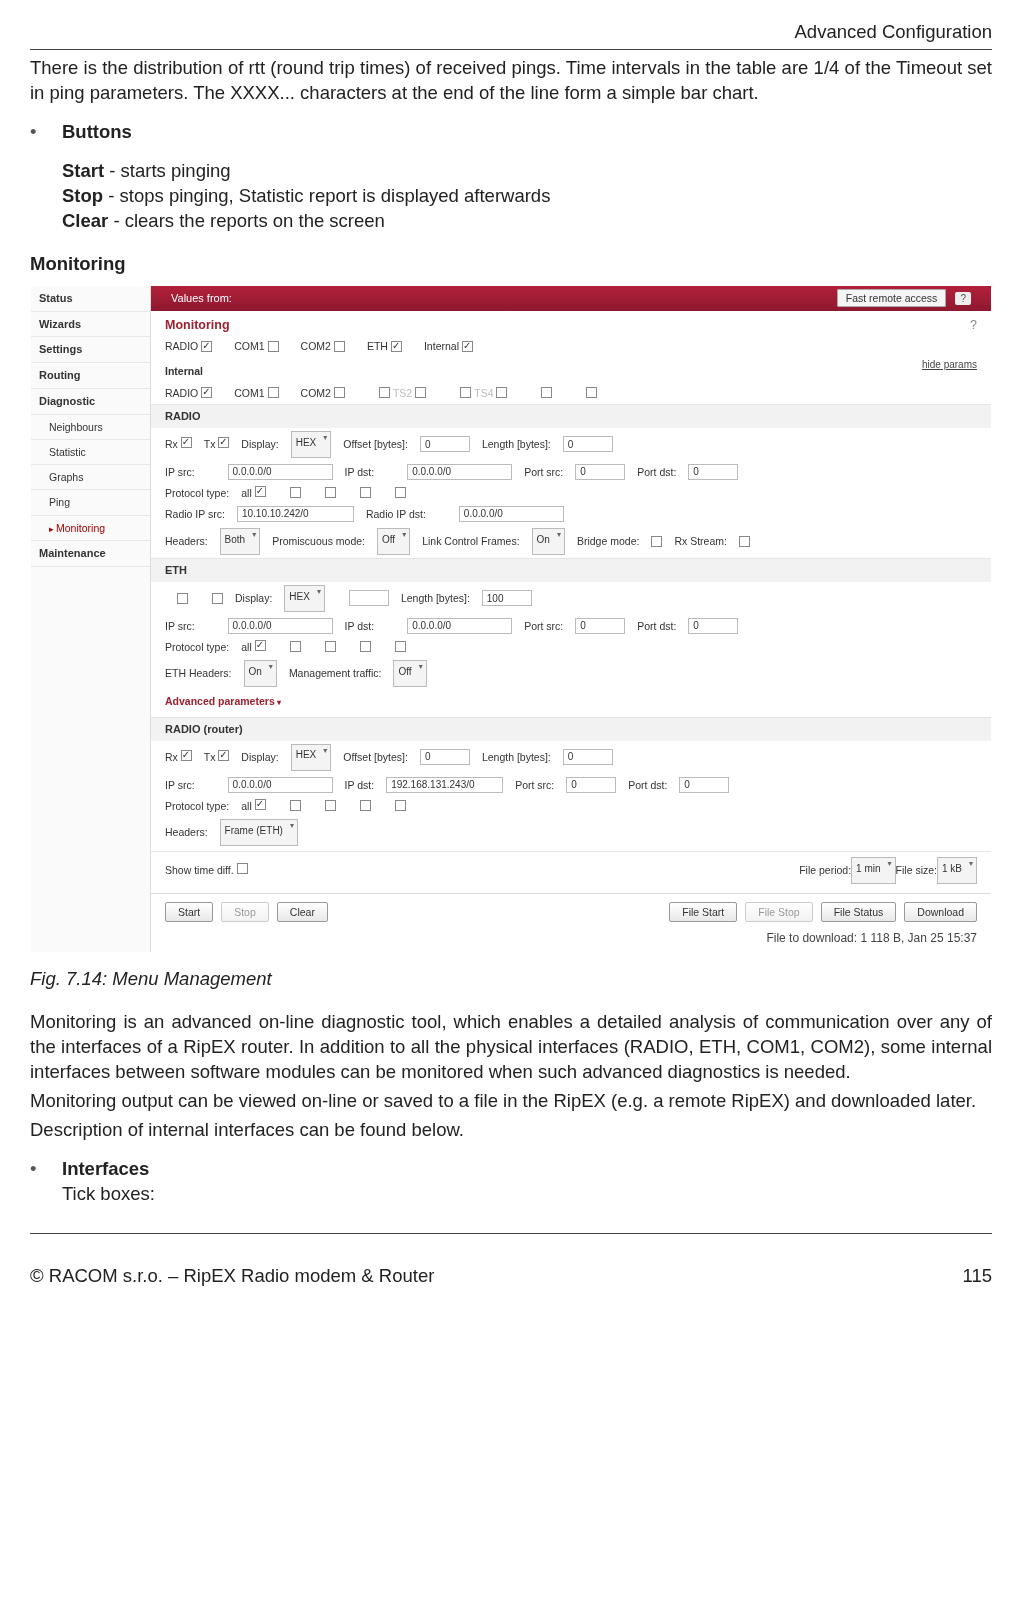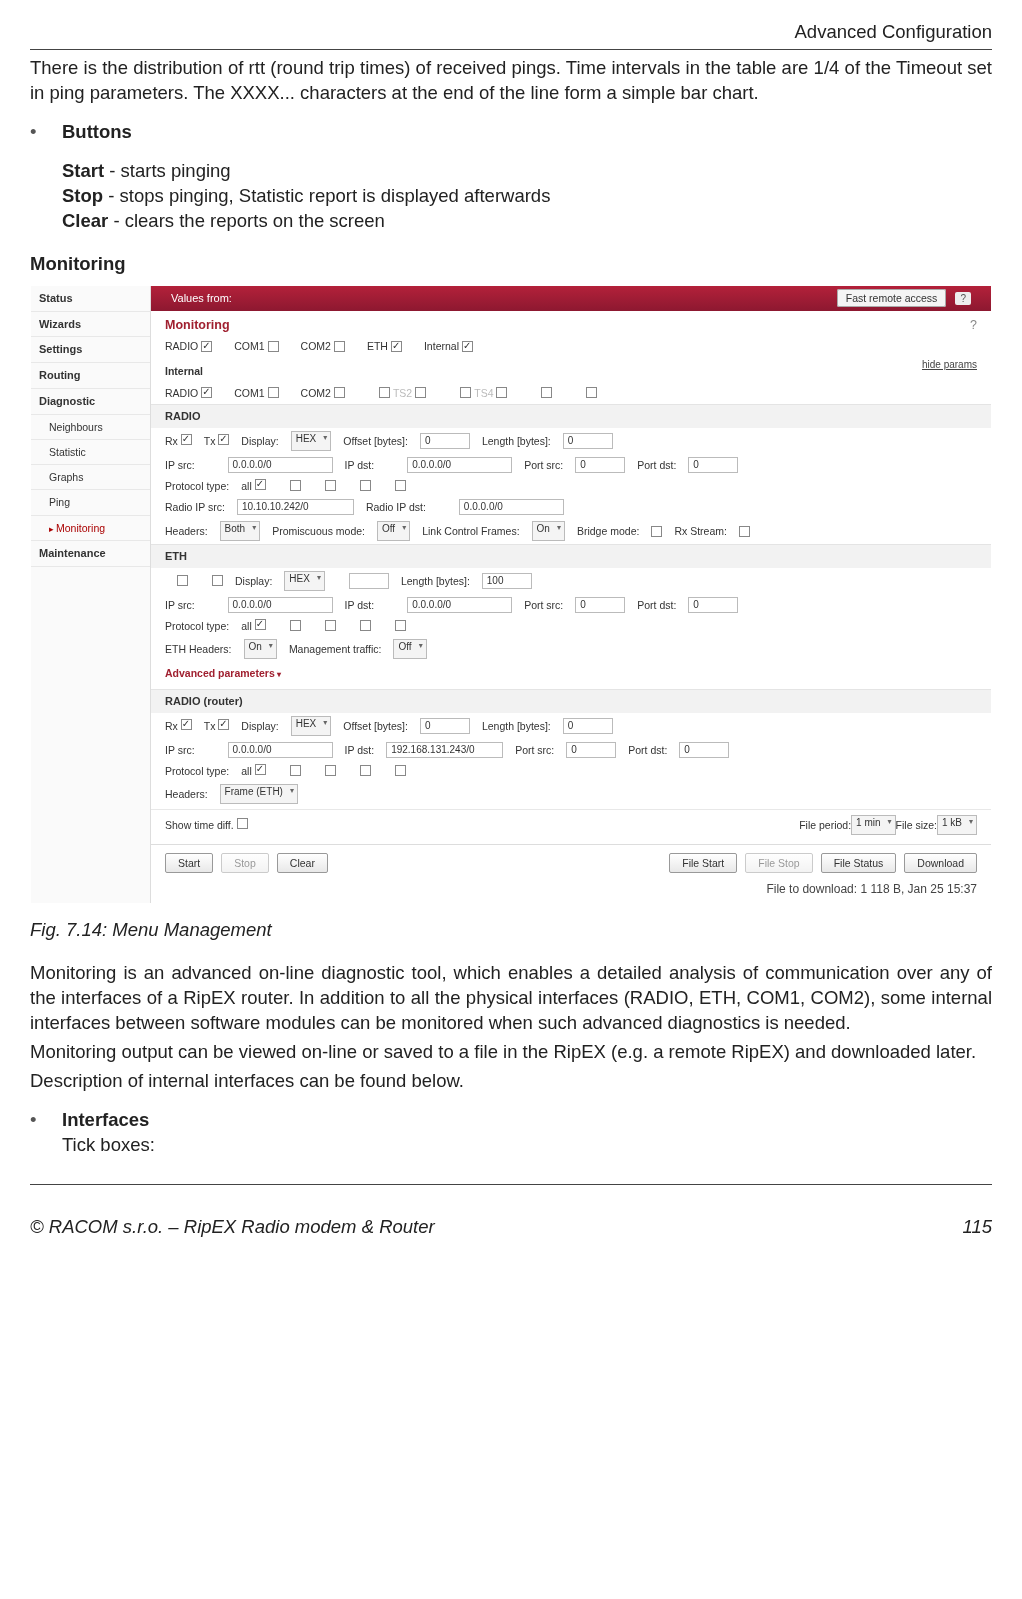--- a/index.html
+++ b/index.html
@@ -13,21 +13,21 @@
     line-height: 1.35;
   }
   .hr { border-top: 1px solid #444; margin: 4px 0 6px 0; }
   .header-right { text-align: right; font-size: 18.5px; }
   .indent { margin-left: 70px; }
   .section-title { font-weight: bold; margin: 18px 0 8px 0; }
   .bullet { color: #555; margin-right: 20px; display:inline-block; width:12px; vertical-align:top;}
   .bullet-row { display:flex; }
   .bullet-txt { flex:1; }
   .para { margin: 6px 0 14px 0; text-align: justify;}
-  .footer { display:flex; justify-content:space-between; margin-top: 30px; font-style: italic;}
+  .footer { display:flex; justify-content:space-between; margin-top: 30px;}
   .fig-caption { font-style: italic; margin: 14px 0 18px 0; }
 
   
   .shot {
     width: 962px;
     font-size: 11px;
     color: #444;
     border: 1px solid #fff;
     background: #fff;
     margin-top: 8px;
@@ -73,21 +73,21 @@
   .iface-row.subhead { font-weight:bold; color:#333; padding-top:6px;}
   .hide-params { text-align:right; font-size:10px; text-decoration:underline; color:#444; padding-right:14px;}
   .iface-row label { display:flex; align-items:center; gap:3px;}
   .cb { width:11px; height:11px; border:1px solid #888; display:inline-block; background:#fff; position:relative;}
   .cb.checked::after { content:"✓"; position:absolute; top:-3px; left:0; font-size:10px; color:#333;}
   .sec-head { background:#f2f2f2; font-weight:bold; padding:4px 14px; font-size:11px; color:#333; border-top:1px solid #e4e4e4;}
   .form-row { padding:3px 14px; display:flex; gap:12px; align-items:center; flex-wrap:wrap; font-size:10.5px; color:#333;}
   .form-row .lbl { white-space:nowrap; }
   .inp { border:1px solid #bbb; background:#fff; height:16px; padding:0 4px; font-size:10px; color:#333; display:inline-flex; align-items:center;}
   .inp.w50 { width:50px;} .inp.w90{width:105px;margin-left:21px;} .inp.w110{width:117px;} .inp.w40{width:40px;}
-  .sel { border:1px solid #bbb; background:#f4f4f4; height:20px; padding:0 14px 4px 4px; font-size:10px; position:relative; display:inline-flex; align-items:center;}
+  .sel { border:1px solid #bbb; background:#f4f4f4; height:27px; padding:0 14px 4px 4px; font-size:10px; position:relative; display:inline-flex; align-items:center;}
   .sel::after { content:"▾"; position:absolute; right:3px; top:1px; font-size:8px; color:#666;}
   .adv { color:#a02030; font-weight:bold; font-size:10.5px; padding:4px 14px 8px 14px;}
   .adv::after{content:" ▾"; font-size:8px;}
   .bottom-bar { padding:8px 14px; display:flex; justify-content:space-between; border-top:1px solid #ddd; margin-top:6px;}
   .btn-grp { display:flex; gap:8px; align-items:center;}
   .sbtn { border:1px solid #999; background:linear-gradient(#fff,#e8e8e8); padding:2px 12px; font-size:10.5px; border-radius:2px; color:#333;}
   .sbtn.dis { opacity:0.5;}
   .file-info { text-align:right; font-size:12px; color:#444; padding:0 14px 6px 0;}
   .divider { border-top:1px solid #e8e8e8; margin:2px 0;}
   .greyed { color:#bbb;margin-left:12px;}

